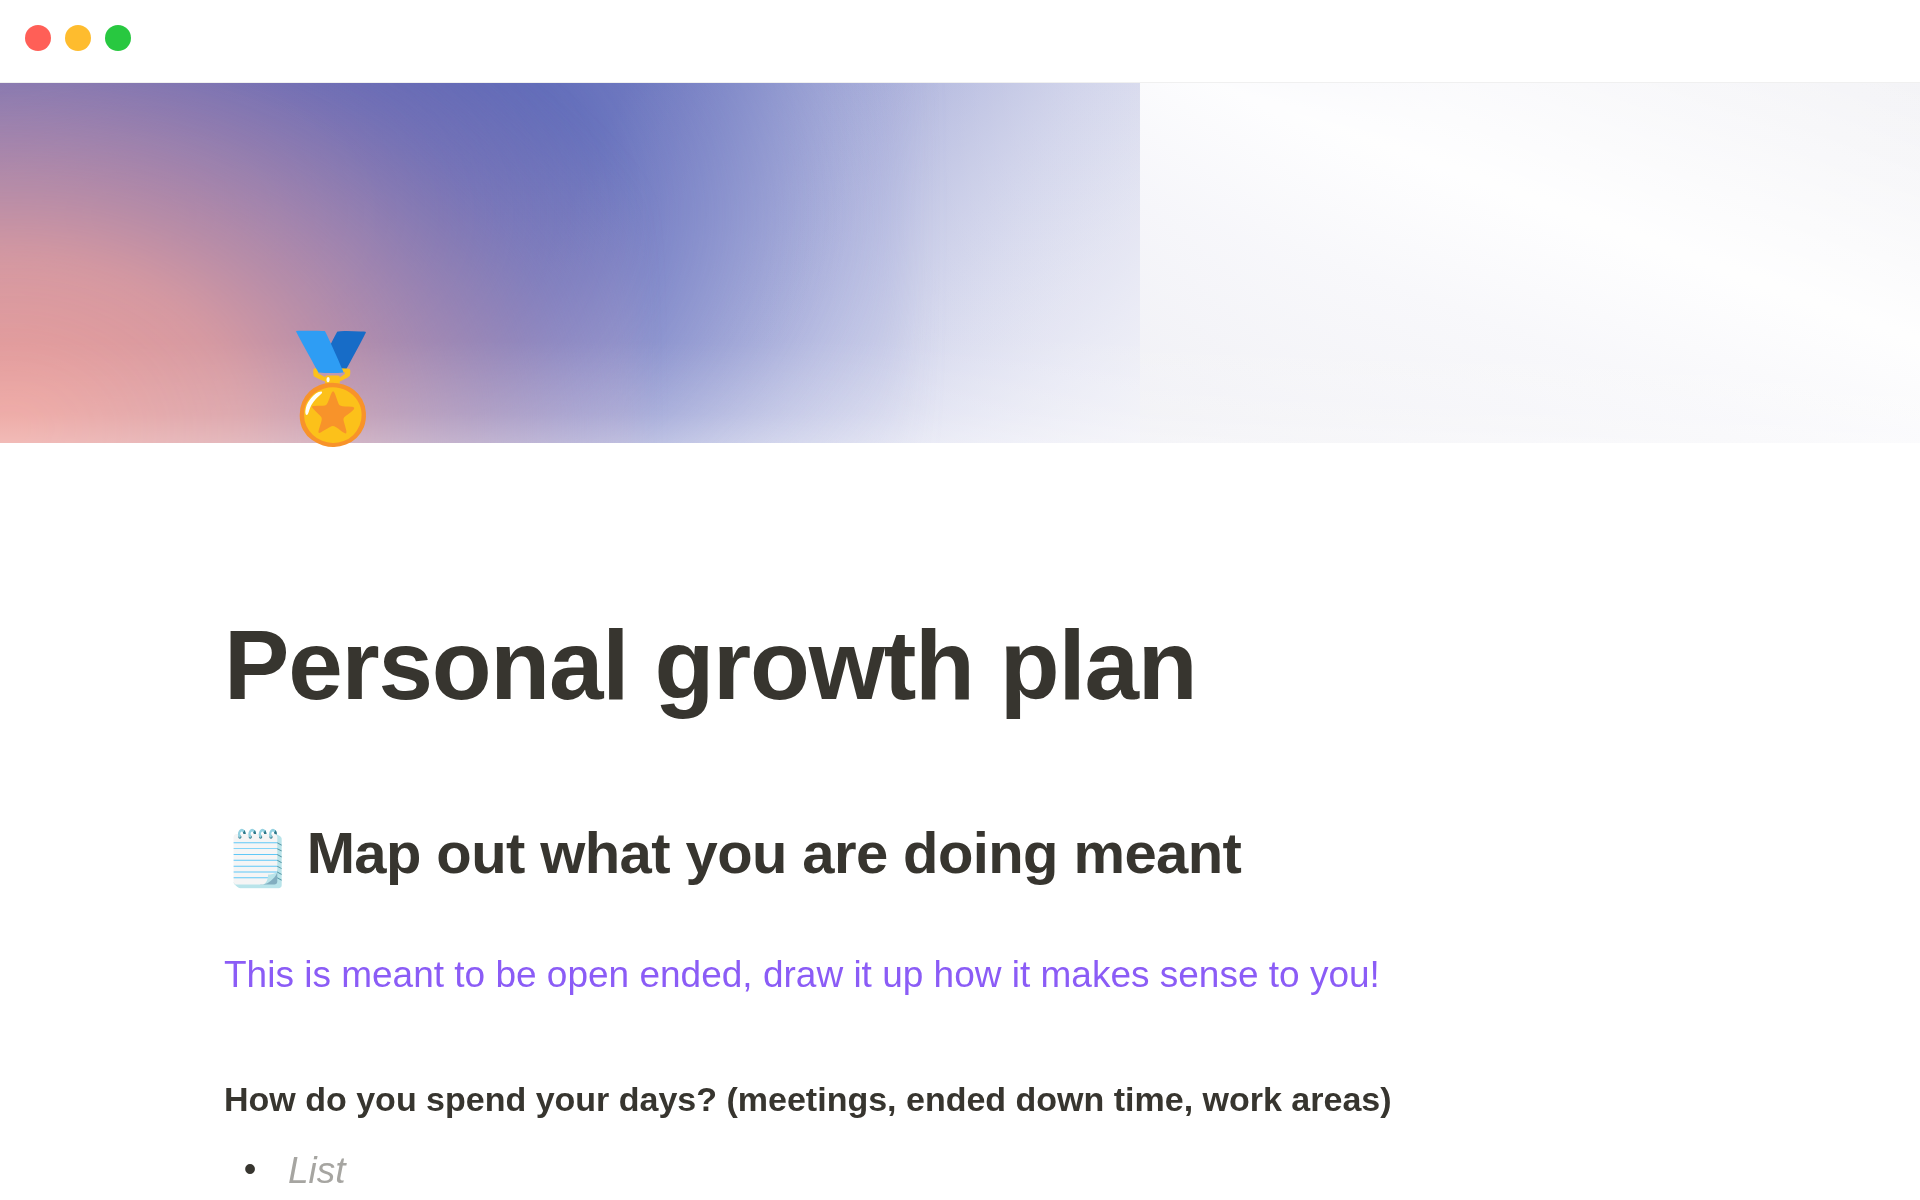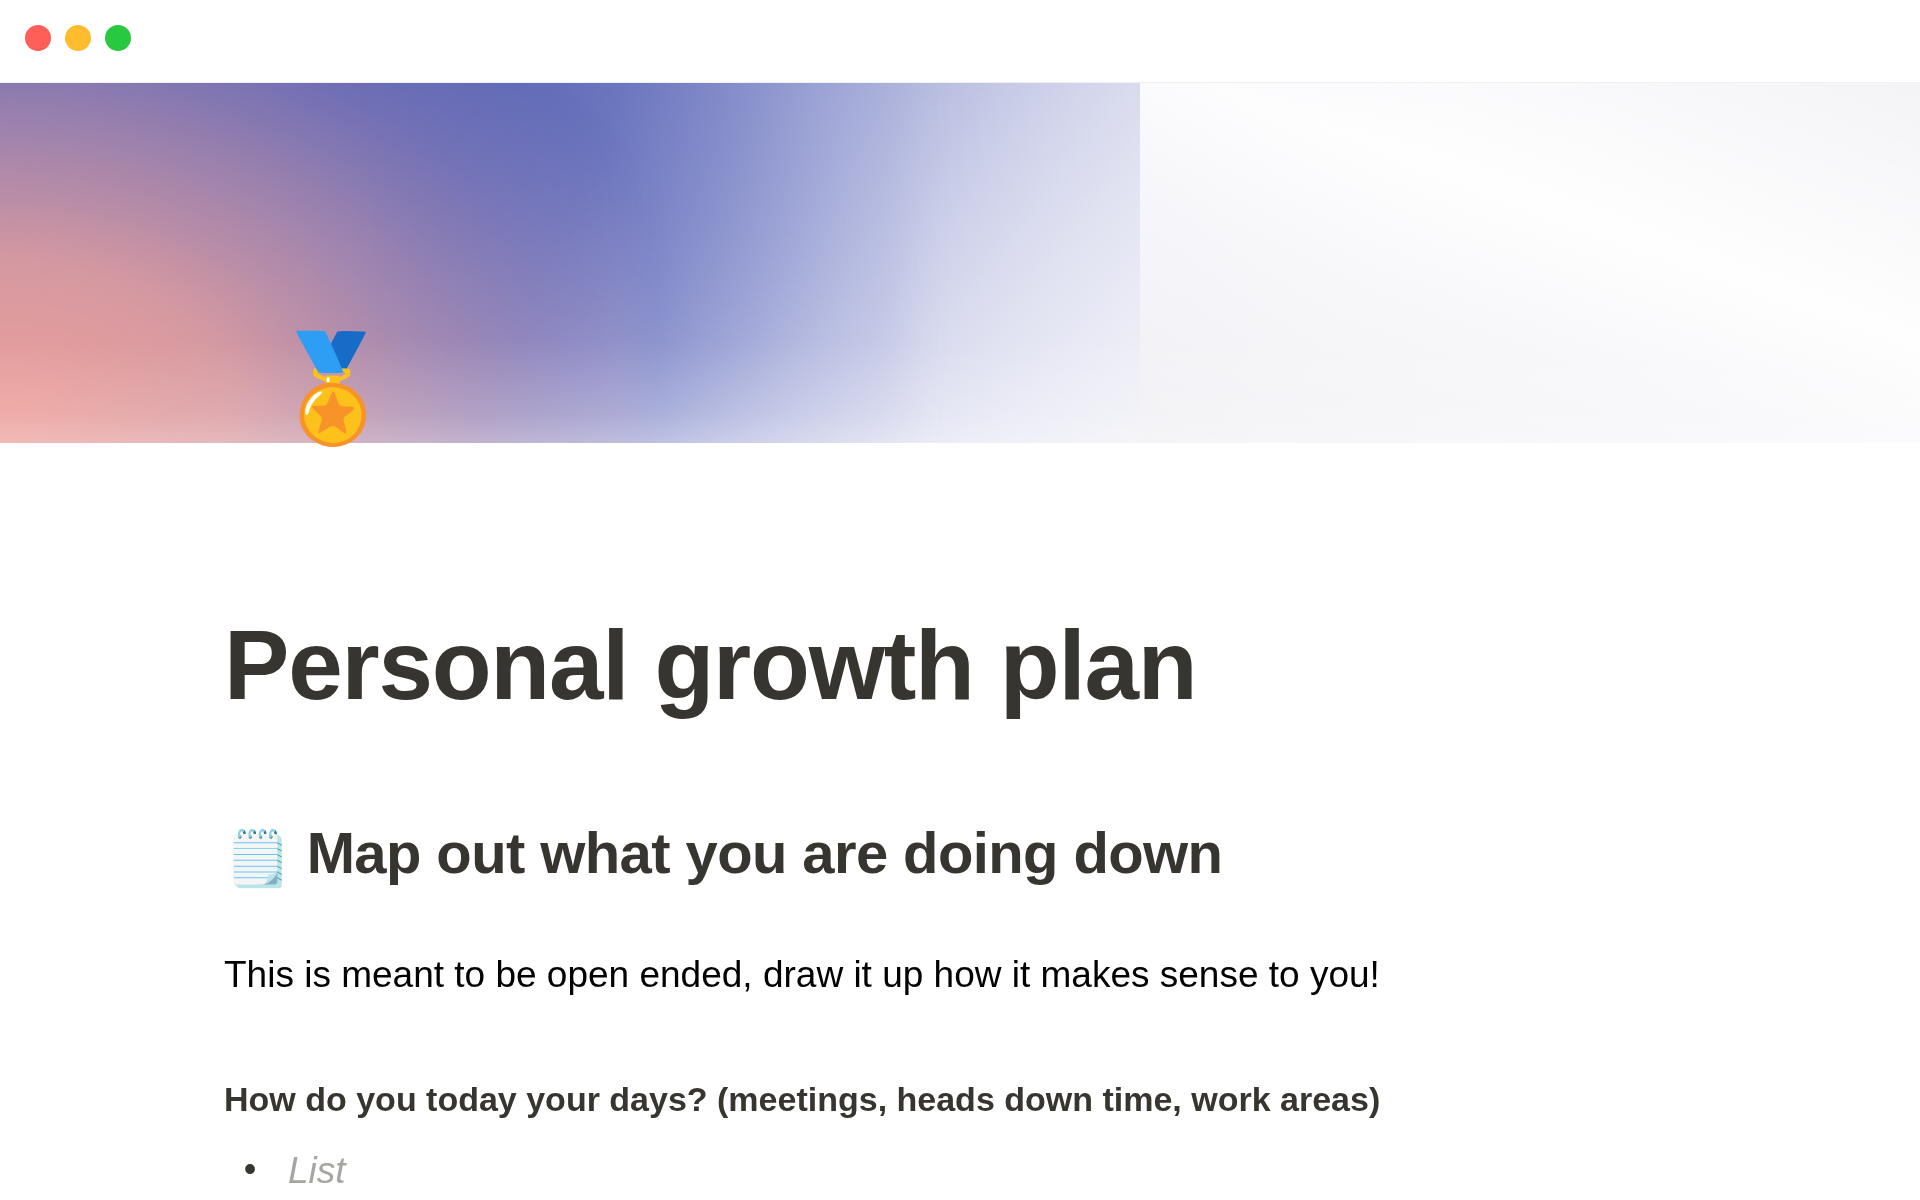--- a/index.html
+++ b/index.html
@@ -180,21 +180,21 @@
     position: relative;
     top: 4px;
   }
 
   #section-subtitle {
     position: absolute;
     left: 224px;
     top: 505px;
     font-size: 37px;
     line-height: 1.45;
-    color: #000000;
+    color: #8b5cf6;
     white-space: nowrap;
     text-align: center;
   }
 
   #question-heading {
     position: absolute;
     left: 224px;
     top: 632px;
     font-size: 34px;
     line-height: 1.45;
@@ -256,26 +256,26 @@
   </div>
 
   <div id="page-icon">🏅</div>
 
   <div id="doc">
 
     <h1 id="page-title">Personal growth plan</h1>
 
     <h2 id="section-heading">
       <span class="sh-emoji">🗒️</span>
-      <span class="sh-text">Map out what you are doing down</span>
+      <span class="sh-text">Map out what you are doing meant</span>
     </h2>
 
     <p id="section-subtitle">This is meant to be open ended, draw it up how it makes sense to you!</p>
 
-    <p id="question-heading">How do you today your days? (meetings, heads down time, work areas)</p>
+    <p id="question-heading">How do you spend your days? (meetings, ended down time, work areas)</p>
 
     <ul id="bullet-list">
       <li>
         <span class="bullet-dot">•</span>
         <span class="bullet-text">List</span>
       </li>
     </ul>
 
   </div>
 </div>

